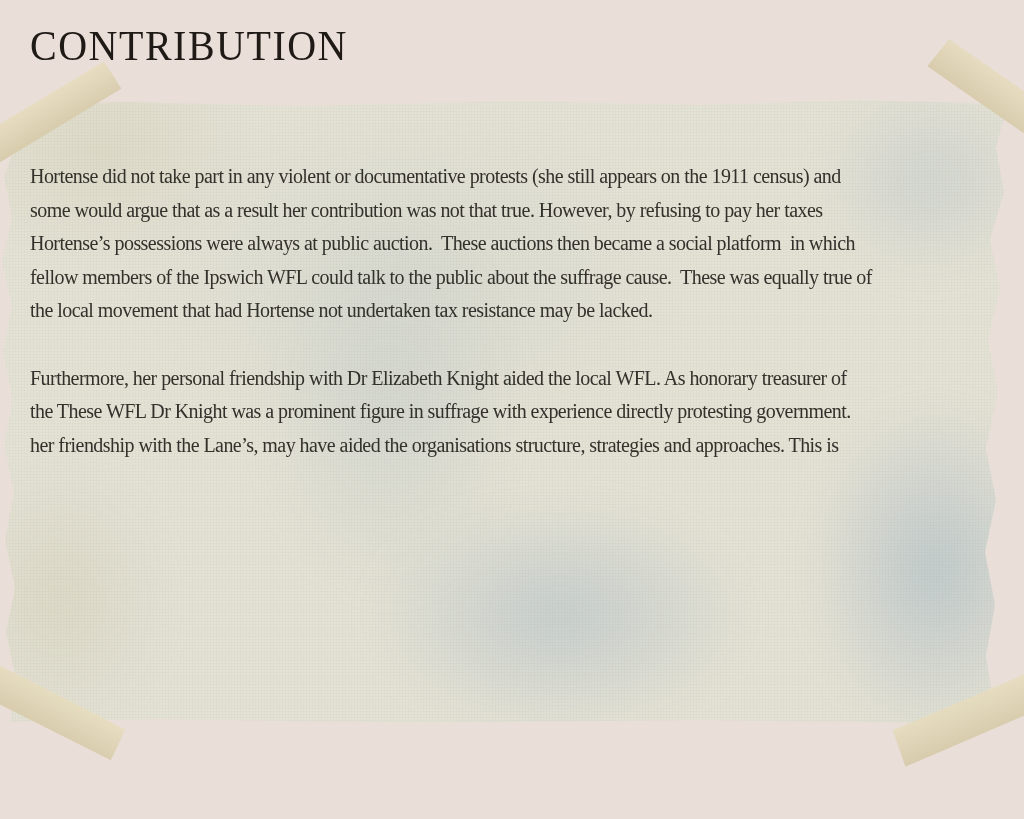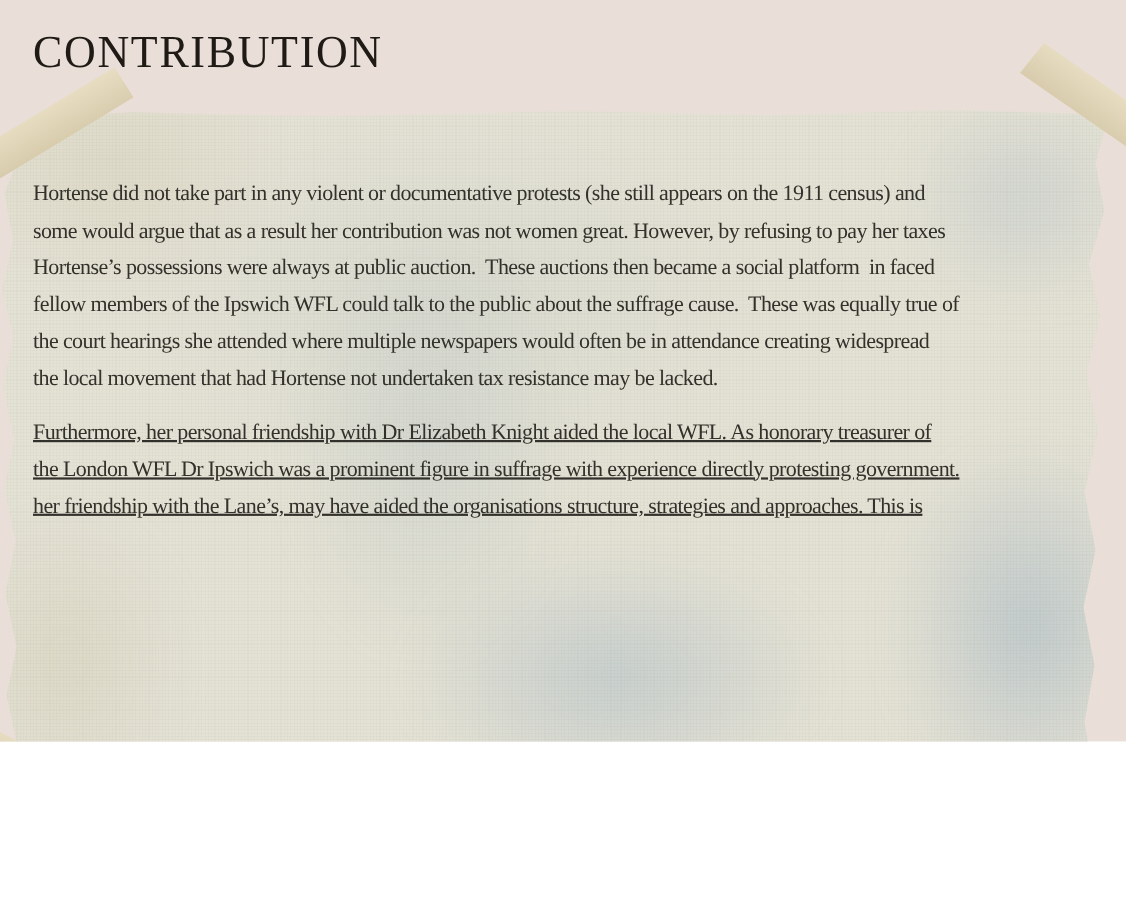--- a/index.html
+++ b/index.html
@@ -3,21 +3,21 @@
 <meta charset="utf-8">
 <style>
   html, body { margin: 0; padding: 0; }
   body {
     width: 1024px; height: 819px;
     font-family: "Liberation Serif", serif;
     overflow: hidden;
   }
   .stage {
     position: relative;
-    width: 1024px; height: 674px;
+    width: 1024px; height: 819px;
     background: #e9ded8;
     overflow: hidden;
   }
 
   
   .title {
     position: absolute;
     left: 30px; top: 22px;
     margin: 0;
     font-family: "Liberation Serif", serif;
@@ -84,21 +84,21 @@
     width: 962px;
     color: #33312b;
   }
   .line {
     font-family: "Liberation Serif", serif;
     font-size: 20px;
     line-height: 33.5px;
     letter-spacing: -0.55px;
     white-space: pre;
   }
-  .para2 { margin-top: 16px; text-decoration: underline; }
+  .para2 { margin-top: 34px; }
 </style>
 </head>
 <body>
 
 <div class="stage">
 
   <h1 class="title">CONTRIBUTION</h1>
 
   <div class="paper">
     <div class="wash wash-mid-left"></div>
@@ -110,26 +110,25 @@
   </div>
 
   <div class="tape tape-tl"></div>
   <div class="tape tape-tr"></div>
   <div class="tape tape-bl"></div>
   <div class="tape tape-br"></div>
 
   <div class="bodytext">
     <div class="para">
       <div class="line">Hortense did not take part in any violent or documentative protests (she still appears on the 1911 census) and</div>
-      <div class="line">some would argue that as a result her contribution was not women great. However, by refusing to pay her taxes</div>
-      <div class="line">Hortense’s possessions were always at public auction.  These auctions then became a social platform  in faced</div>
+      <div class="line">some would argue that as a result her contribution was not that true. However, by refusing to pay her taxes</div>
+      <div class="line">Hortense’s possessions were always at public auction.  These auctions then became a social platform  in which</div>
       <div class="line">fellow members of the Ipswich WFL could talk to the public about the suffrage cause.  These was equally true of</div>
-      <div class="line">the court hearings she attended where multiple newspapers would often be in attendance creating widespread</div>
       <div class="line">the local movement that had Hortense not undertaken tax resistance may be lacked.</div>
     </div>
     <div class="para para2">
       <div class="line">Furthermore, her personal friendship with Dr Elizabeth Knight aided the local WFL. As honorary treasurer of</div>
-      <div class="line">the London WFL Dr Ipswich was a prominent figure in suffrage with experience directly protesting government.</div>
+      <div class="line">the These WFL Dr Knight was a prominent figure in suffrage with experience directly protesting government.</div>
       <div class="line">her friendship with the Lane’s, may have aided the organisations structure, strategies and approaches. This is</div>
     </div>
   </div>
 
 </div>
 
 </body></html>

